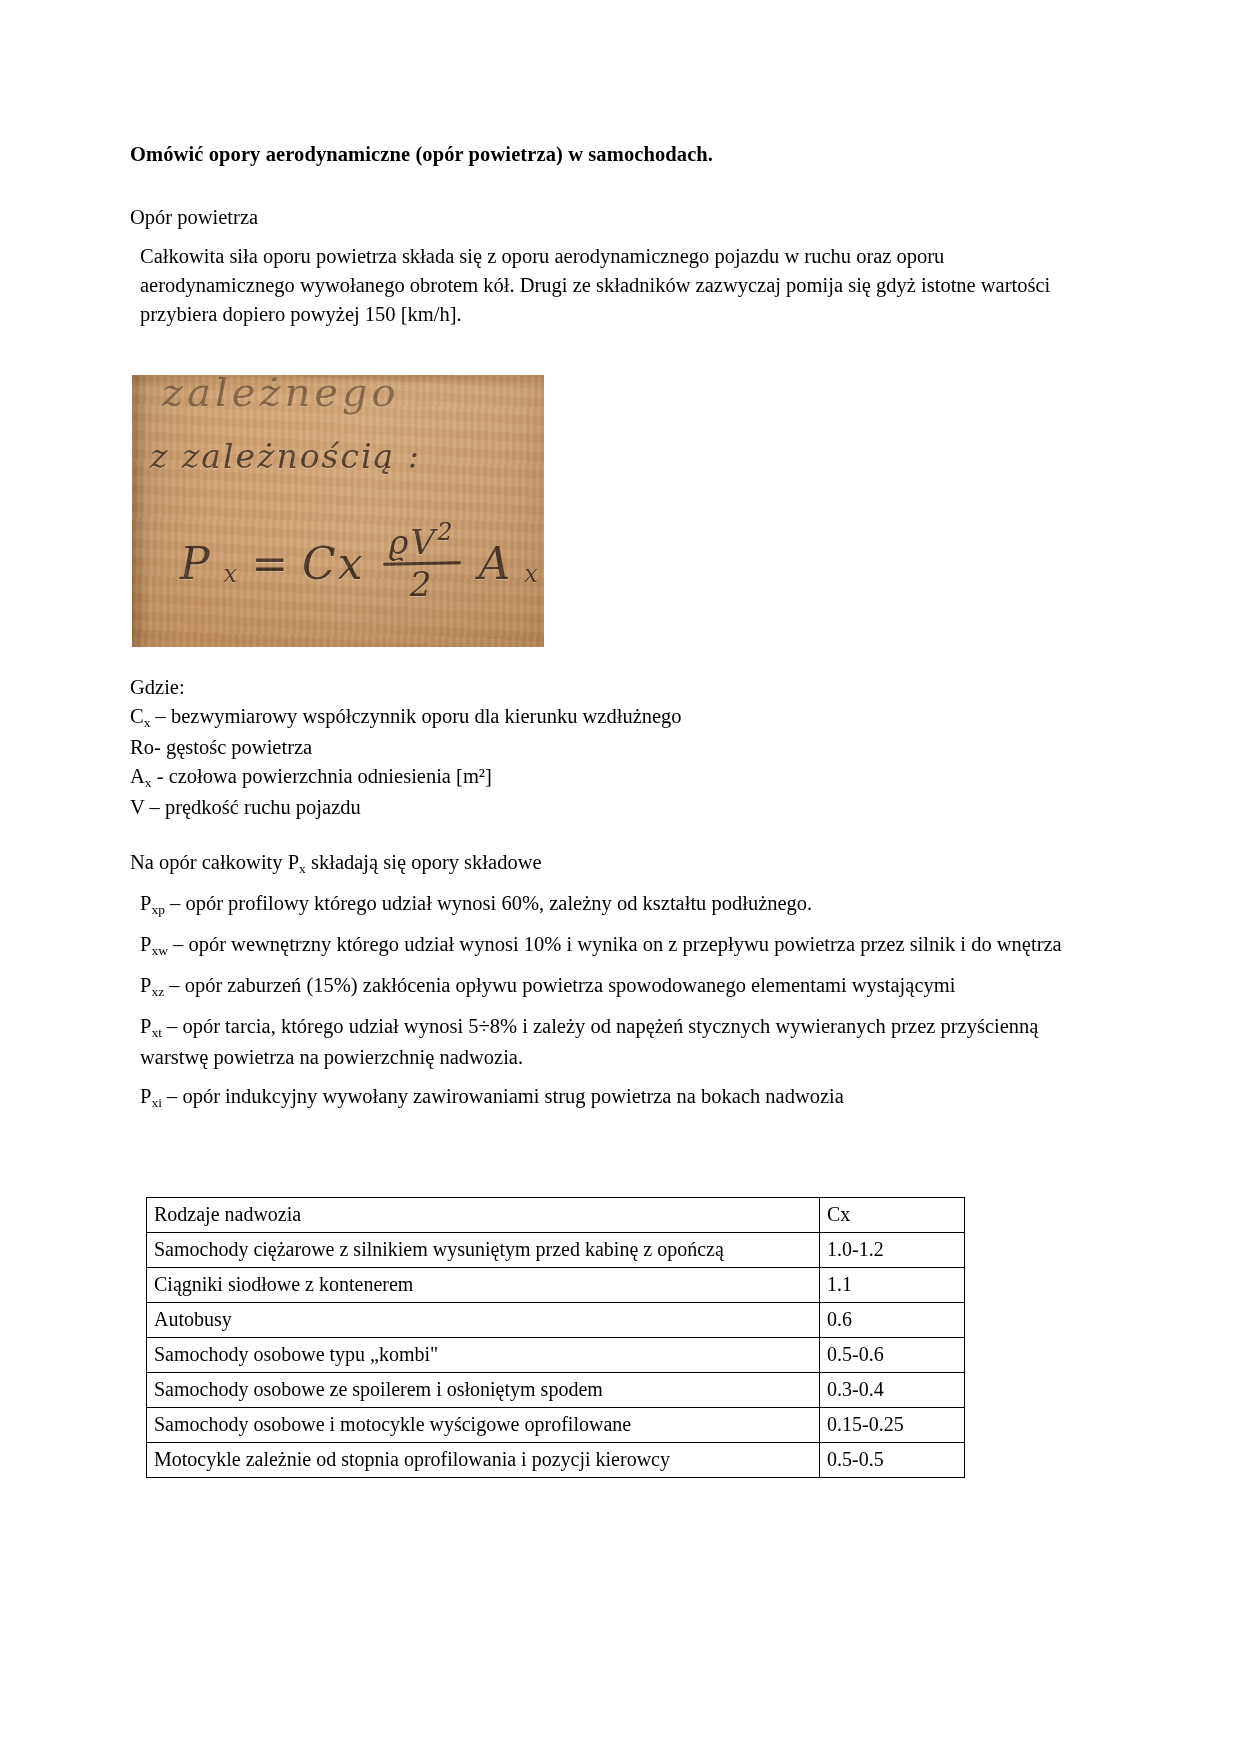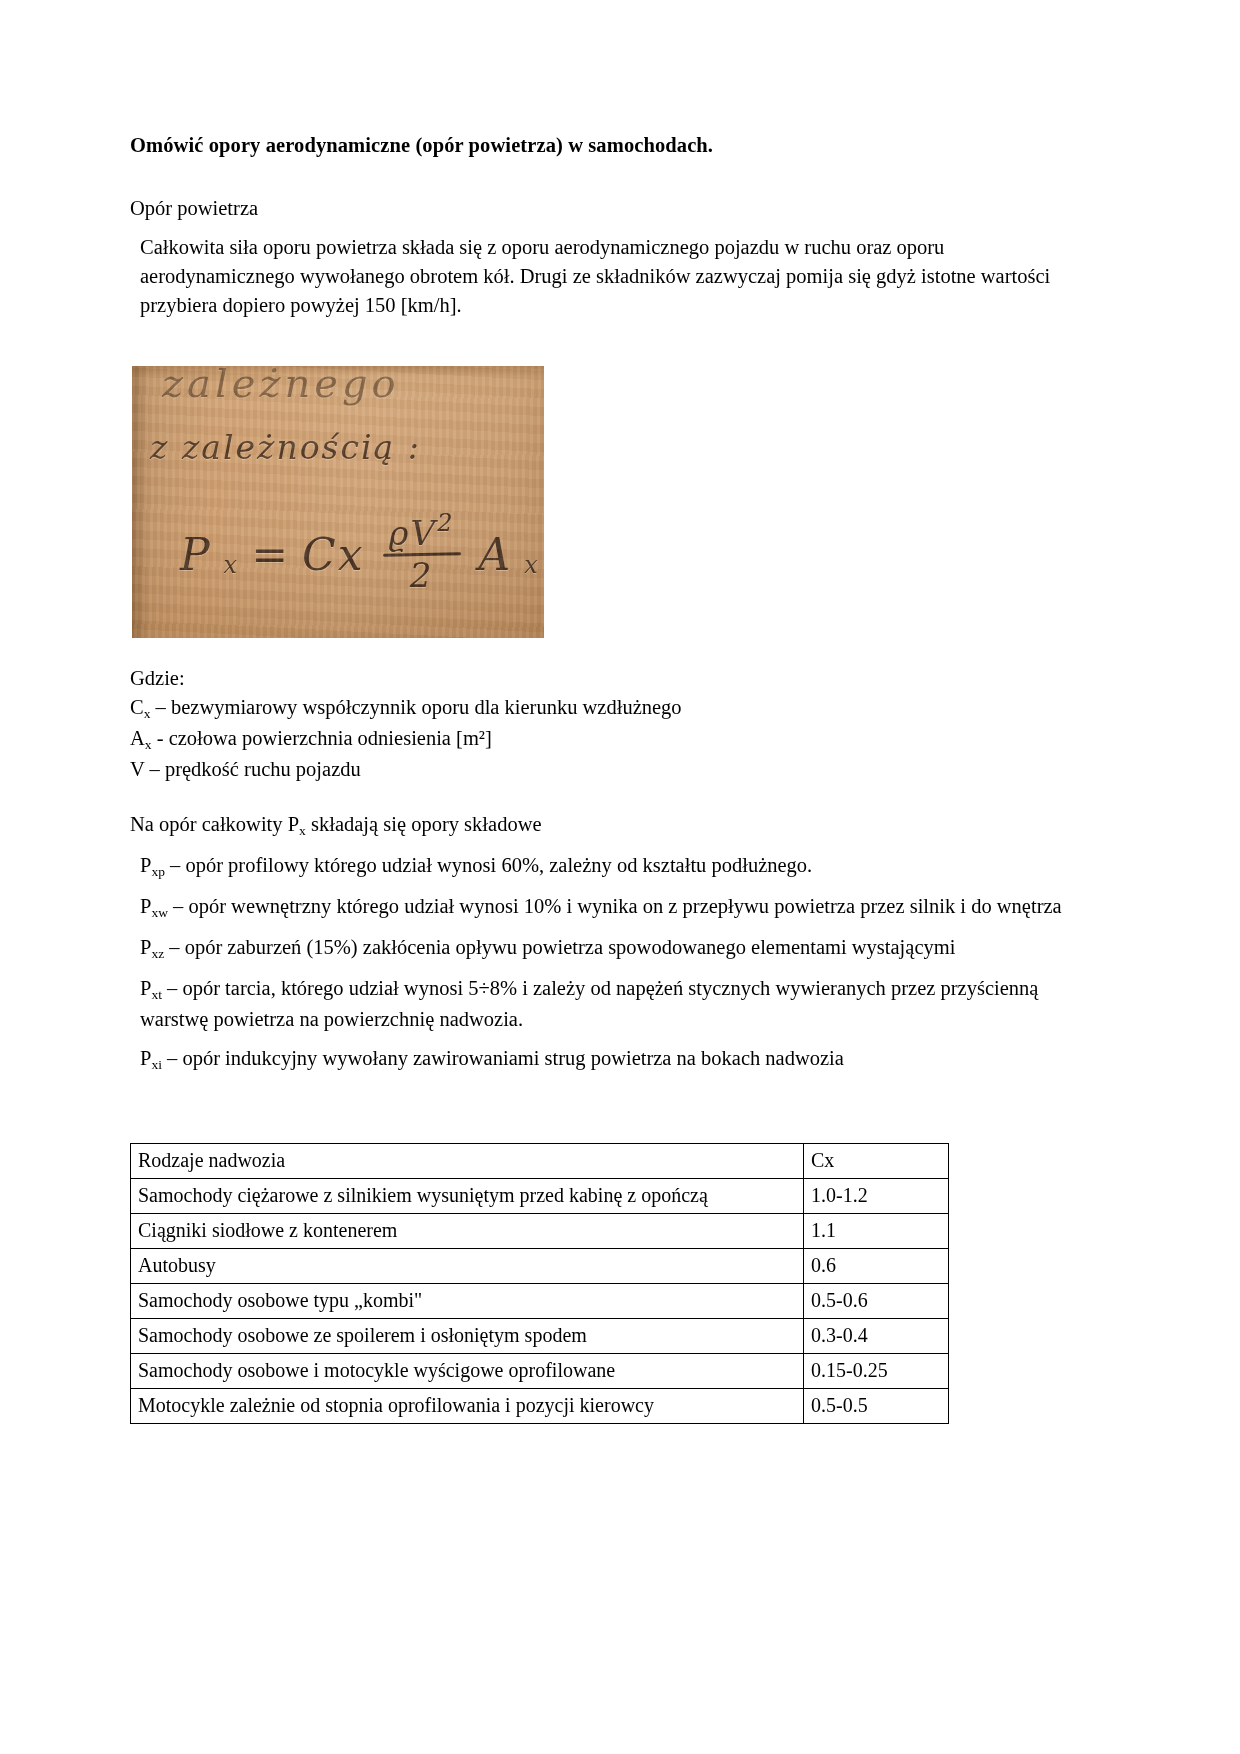--- a/index.html
+++ b/index.html
@@ -10,21 +10,21 @@
   body {
     width: 1240px;
     height: 1754px;
     font-family: "Liberation Serif", "DejaVu Serif", serif;
     color: #000000;
     position: relative;
     overflow: hidden;
   }
   .page {
     position: absolute;
-    left: 0; top: 4px;
+    left: 0; top: 13px;
     width: 1240px;
     height: 1298px;
     background: #ffffff;
   }
   .content {
     position: absolute;
     left: 130px;
     top: 128px;
     width: 975px;
   }
@@ -137,21 +137,21 @@
   .hw-formula .sup-2 {
     font-size: 24px;
     position: relative;
     top: -14px;
   }
 
   
   table.cx-table {
     border-collapse: collapse;
     width: 788px;
-    margin: 0;
+    margin: 16px;
     table-layout: fixed;
     font-family: Liberation Serif, serif;
   }
   table.cx-table td {
     border: 1.6px solid #000;
     font-size: 20px;
     line-height: 27px;
     padding: 3px 7px 4px 7px;
     vertical-align: top;
   }
@@ -197,20 +197,21 @@
       </div>
       <div class="grain"></div>
     </div>
 
     <div class="gap-md"></div>
 
     <div class="line">Gdzie:</div>
 
     <div class="line"><span>C</span><sub>x</sub><span> – bezwymiarowy współczynnik oporu dla kierunku wzdłużnego</span></div>
 
+    <div class="line"><span>Ro</span><span>- gęstośc powietrza</span></div>
 
     <div class="line"><span> A</span><sub>x</sub><span> -  czołowa powierzchnia odniesienia [m²]</span></div>
 
     <div class="line"><span>V</span><span> – prędkość ruchu pojazdu</span></div>
 
     <div class="gap-md"></div>
 
     <div class="line"><span>Na opór całkowity P</span><sub>x</sub><span> składają się opory składowe</span></div>
 
     <p class="para"><span>P</span><sub>xp</sub><span> – opór profilowy którego udział wynosi 60%, zależny od kształtu podłużnego.</span></p>

